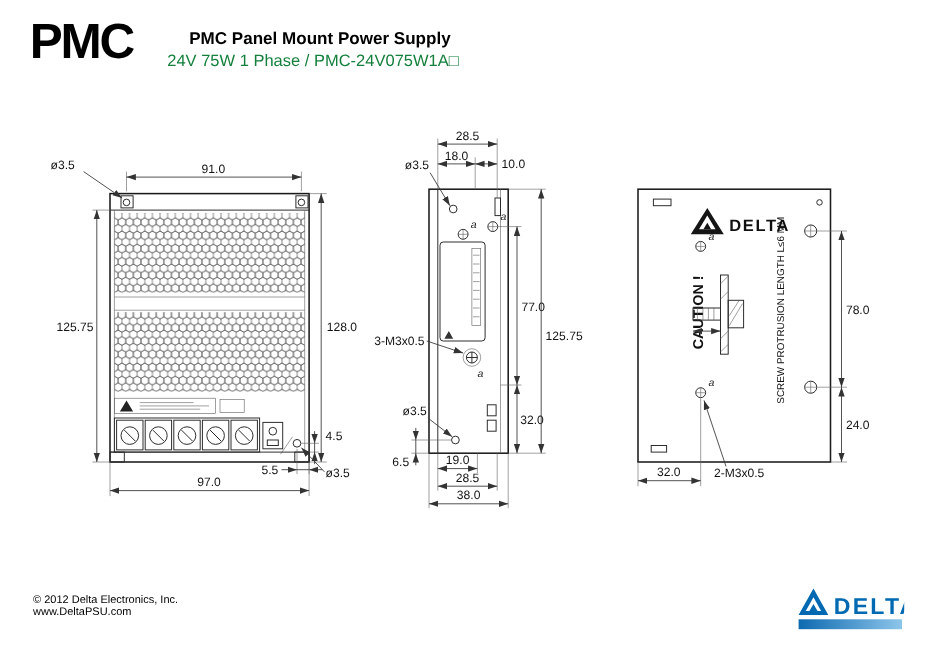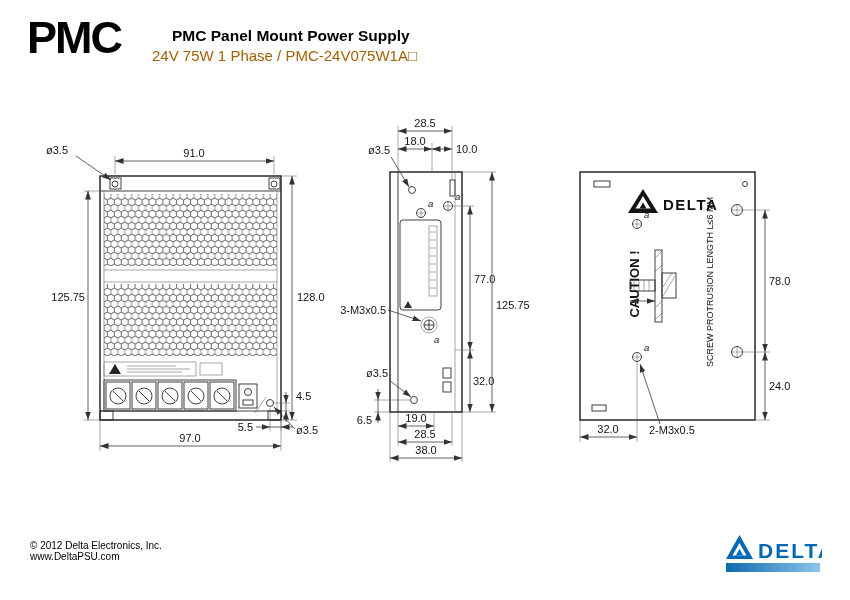--- a/index.html
+++ b/index.html
@@ -1,20 +1,20 @@
 <!DOCTYPE html>
 <html><head>
 <meta charset="utf-8">
 <style>
   * { margin:0; padding:0; box-sizing:border-box; }
   body { width:850px; height:600px; background:#fff; font-family:"Liberation Sans","DejaVu Sans",sans-serif; }
   .page { position:relative; width:850px; height:600px; background:#fff; overflow:hidden; }
   .brandmark { position:absolute; left:27px; top:12px; font-size:45px; font-weight:bold; letter-spacing:-2px; color:#000;text-align:center; }
   .doc-title { position:absolute; left:152px; top:27px; font-size:15.5px; font-weight:bold; color:#000;margin-left:20px; }
-  .doc-subtitle { position:absolute; left:152px; top:47px; font-size:15px; color:#a16207; }
+  .doc-subtitle { position:absolute; left:152px; top:47px; font-size:15px; color:#15803d; }
   .drawing { position:absolute; left:0; top:0; }
   .copyright { position:absolute; left:30px; top:540px; font-size:10px; color:#000; line-height:11px; }
   .copyright .bold { font-weight:normal; }
   .delta-logo { position:absolute; left:724px; top:530px; }
   svg text { font-family:"Liberation Sans","DejaVu Sans",sans-serif; }
   .lab { font-size:11px; fill:#141414; }
   .sm  { font-size:9.5px; fill:#141414; font-style:italic; }
   .cap { font-size:13px; font-weight:bold; fill:#111; }
   .prot { font-size:9px; fill:#111; }
   .brandtext { font-size:15px; font-weight:bold; fill:#101010; letter-spacing:1.5px; }

